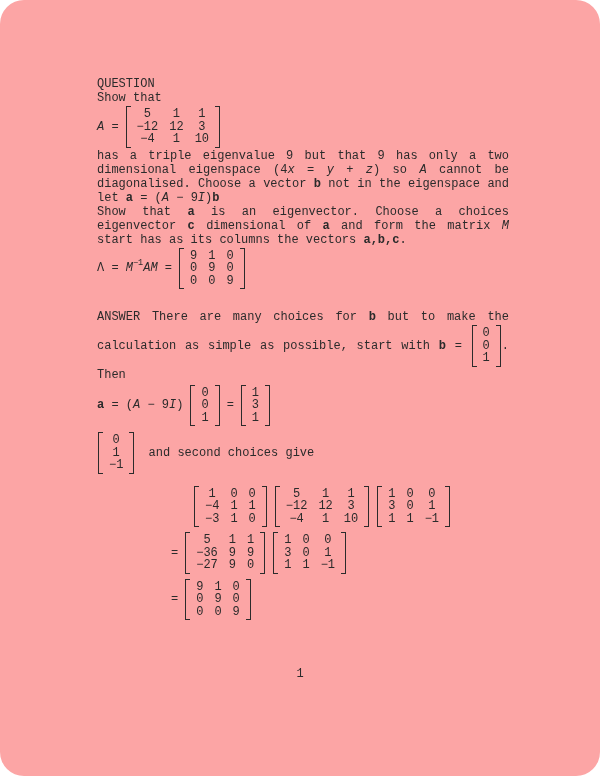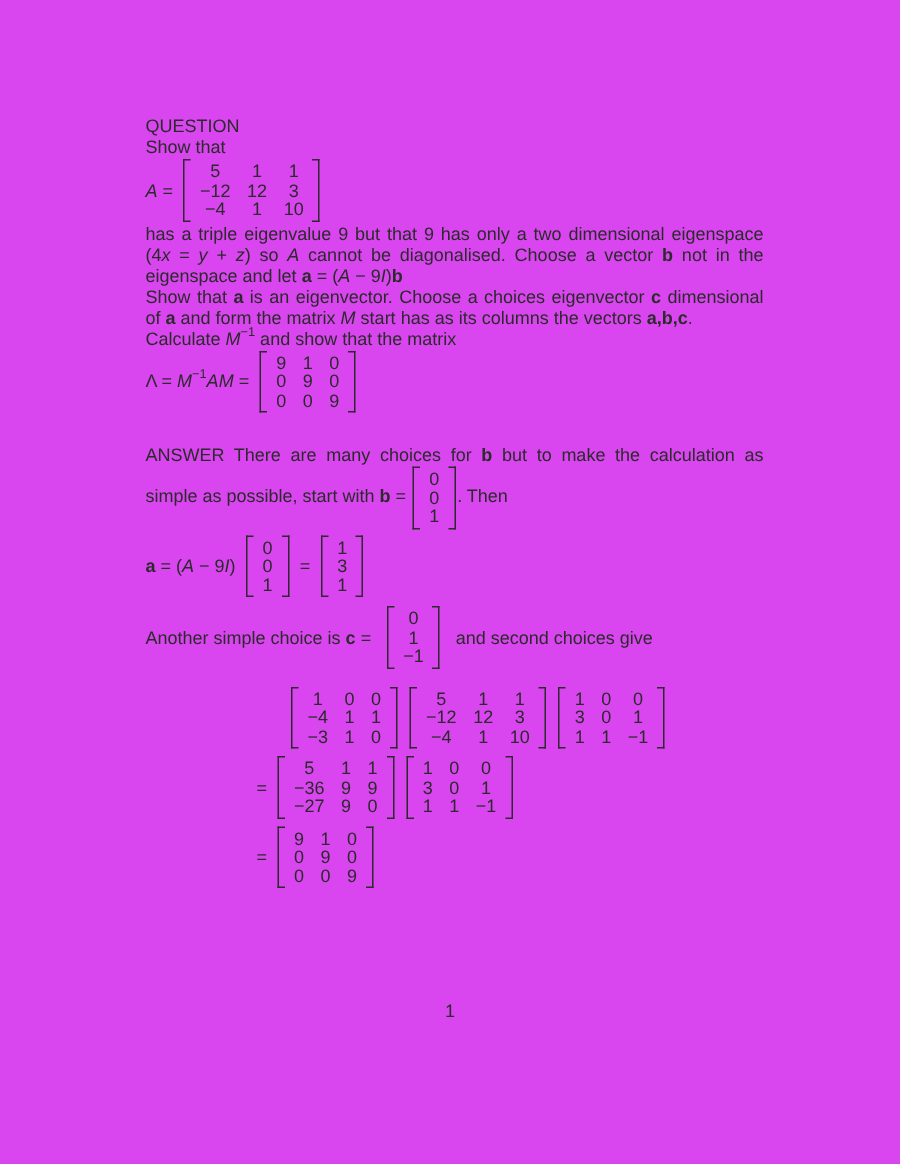--- a/index.html
+++ b/index.html
@@ -1,25 +1,26 @@
 <!DOCTYPE html>
 <html><head>
 <meta charset="utf-8">
 <style>
   html,body { margin:0; padding:0; background:#ffffff; }
   .page {
     position: relative;
     width: 600px;
     height: 776px;
-    background: #d946ef;
+    background: #fca5a5;
     color: #2b2b2b;
-    font-family: Liberation Sans, sans-serif;
+    font-family: Liberation Mono, monospace;
     font-size: 12px;
     line-height: 14px;
     overflow: hidden;
+    border-radius: 24px;
   }
   .content {
     position: absolute;
     left: 97px;
     top: 77px;
     width: 412px;
   }
   .line { line-height: 14px; }
   .para { text-align: justify; margin: 0; }
   .it { font-style: italic; }
@@ -91,21 +92,20 @@
             <span class="cell">10</span>
           </span>
           <span class="br"></span>
         </span>
     </div>
 
     <p class="para"><span>has a triple eigenvalue 9 but that 9 has only a two dimensional eigenspace (4</span><span class="it">x</span><span> = </span><span class="it">y</span><span> + </span><span class="it">z</span><span>) so </span><span class="it">A</span><span> cannot be diagonalised. Choose a vector </span><span class="bf">b</span><span> not in the eigenspace and let </span><span class="bf">a</span><span> = (</span><span class="it">A</span><span> − 9</span><span class="it">I</span><span>)</span><span class="bf">b</span></p>
 
     <p class="para"><span>Show that </span><span class="bf">a</span><span> is an eigenvector. Choose a choices eigenvector </span><span class="bf">c</span><span> dimensional of </span><span class="bf">a</span><span> and form the matrix </span><span class="it">M</span><span> start has as its columns the vectors </span><span class="bf">a,b,c</span><span>.</span></p>
 
-    <p class="para"><span>Calculate </span><span class="it">M</span><sup class="msup">−1</sup><span> and show that the matrix</span></p>
 
     <div class="eqrow">
       <span class="txt"><span>Λ = </span><span class="it">M</span><sup class="msup">−1</sup><span class="it">A</span><span class="it">M</span><span> =</span></span>
       <span class="matrix">
           <span class="bl"></span>
           <span class="cells" style="grid-template-columns: repeat(3, auto);">
             <span class="cell">9</span>
             <span class="cell">1</span>
             <span class="cell">0</span>
             <span class="cell">0</span>
@@ -146,21 +146,20 @@
           <span class="cells" style="grid-template-columns: repeat(1, auto);">
             <span class="cell">1</span>
             <span class="cell">3</span>
             <span class="cell">1</span>
           </span>
           <span class="br"></span>
         </span>
     </div>
 
     <div class="eqrow c-line">
-      <span class="txt"><span>Another simple choice is </span><span class="bf">c</span><span> = </span></span>
       <span class="matrix">
           <span class="bl"></span>
           <span class="cells" style="grid-template-columns: repeat(1, auto);">
             <span class="cell">0</span>
             <span class="cell">1</span>
             <span class="cell">−1</span>
           </span>
           <span class="br"></span>
         </span>
       <span class="txt"> and second choices give</span>

